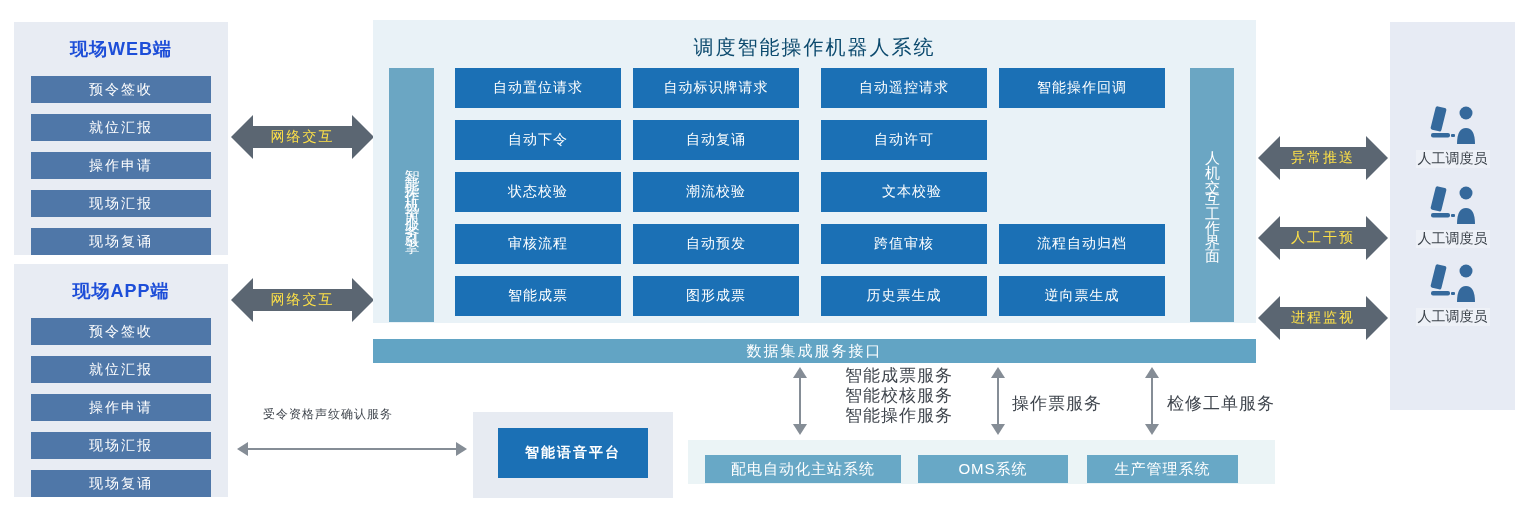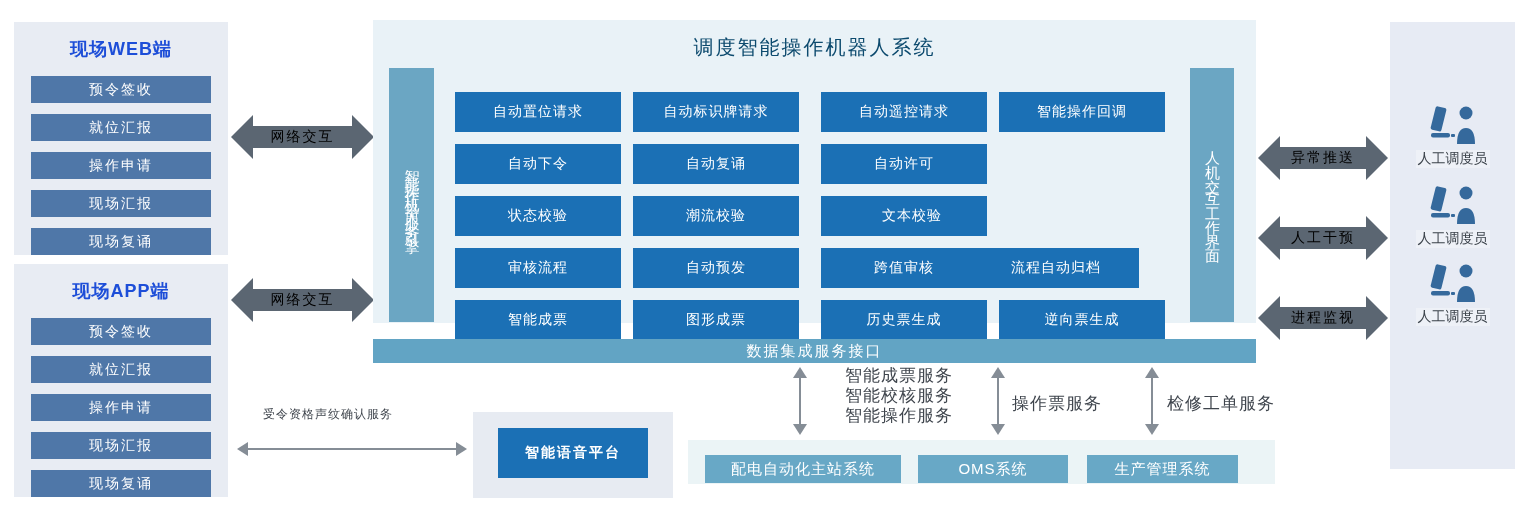--- a/index.html
+++ b/index.html
@@ -18,37 +18,37 @@
   .main-panel { position:absolute; left:373px; top:20px; width:883px; height:303px; background:#e9f2f7; }
   .main-title { position:absolute; left:0; top:14px; width:100%; text-align:center;
       font-size:20px; font-weight:500; color:#0c4a6e; letter-spacing:2px; }
   .vbar { position:absolute; top:48px; height:254px; background:#6ba6c3; color:#ffffff;
       writing-mode:vertical-rl; text-orientation:upright; display:flex; align-items:center; justify-content:center;
       font-size:15px; font-weight:500; }
   .vbar-left  { left:16px;  width:45px; letter-spacing:7px; }
   .vbar-right { left:817px; width:44px; letter-spacing:14px; }
   .gbtn { position:absolute; width:166px; height:40px; background:#1b70b5; color:#ffffff;
       font-size:14px; font-weight:500; letter-spacing:1px;
-      display:flex; align-items:center; justify-content:center;margin-top:24px; }
+      display:flex; align-items:center; justify-content:center; }
 
   
   .data-bar { position:absolute; left:373px; top:339px; width:883px; height:24px; background:#62a4c4;
       color:#ffffff; font-size:15px; letter-spacing:2px; display:flex; align-items:center; justify-content:center; }
 
   
   .harrow { position:absolute; height:44px; }
   .harrow .shaft { position:absolute; left:21px; right:21px; top:11px; bottom:11px; background:#5b6672;
-      display:flex; align-items:center; justify-content:center; color:#000000; font-size:14px; letter-spacing:2px; }
+      display:flex; align-items:center; justify-content:center; color:#fde047; font-size:14px; letter-spacing:2px; }
   .harrow .head-l { position:absolute; left:0; top:0; width:0; height:0;
       border-top:22px solid transparent; border-bottom:22px solid transparent; border-right:22px solid #5b6672; }
   .harrow .head-r { position:absolute; right:0; top:0; width:0; height:0;
       border-top:22px solid transparent; border-bottom:22px solid transparent; border-left:22px solid #5b6672; }
 
   
-  .right-panel { position:absolute; left:1390px; top:22px; width:125px; height:447px; background:#e7ebf4; }
+  .right-panel { position:absolute; left:1390px; top:22px; width:125px; height:388px; background:#e7ebf4; }
   .dispatcher { position:absolute; left:0; width:125px; display:flex; flex-direction:column; align-items:center; }
   .dispatcher .dlabel { margin-top:6px; font-size:14px; color:#3c434b; background:#eef1f7; padding:0 2px; }
 
   
   .thin-harrow { position:absolute; height:14px; }
   .thin-harrow .line { position:absolute; left:8px; right:8px; top:6px; height:2px; background:#858d96; }
   .thin-harrow .tl { position:absolute; left:0; top:0; width:0; height:0;
       border-top:7px solid transparent; border-bottom:7px solid transparent; border-right:11px solid #858d96; }
   .thin-harrow .tr { position:absolute; right:0; top:0; width:0; height:0;
       border-top:7px solid transparent; border-bottom:7px solid transparent; border-left:11px solid #858d96; }
@@ -117,21 +117,21 @@
     <div class="gbtn" style="left:260px; top:100px;">自动复诵</div>
     <div class="gbtn" style="left:448px; top:100px;">自动许可</div>
 
     <div class="gbtn" style="left:82px;  top:152px;">状态校验</div>
     <div class="gbtn" style="left:260px; top:152px;">潮流校验</div>
     <div class="gbtn" style="left:448px; top:152px;padding-left:16px;">文本校验</div>
 
     <div class="gbtn" style="left:82px;  top:204px;">审核流程</div>
     <div class="gbtn" style="left:260px; top:204px;">自动预发</div>
     <div class="gbtn" style="left:448px; top:204px;">跨值审核</div>
-    <div class="gbtn" style="left:600px; top:204px;text-align:center;">流程自动归档</div>
+    <div class="gbtn" style="left:626px; top:204px;text-align:center;">流程自动归档</div>
 
     <div class="gbtn" style="left:82px;  top:256px;">智能成票</div>
     <div class="gbtn" style="left:260px; top:256px;">图形成票</div>
     <div class="gbtn" style="left:448px; top:256px;">历史票生成</div>
     <div class="gbtn" style="left:626px; top:256px;">逆向票生成</div>
   </div>
 
   <div class="data-bar">数据集成服务接口</div>
 
   <div class="harrow" style="left:1258px; top:136px; width:130px;">

